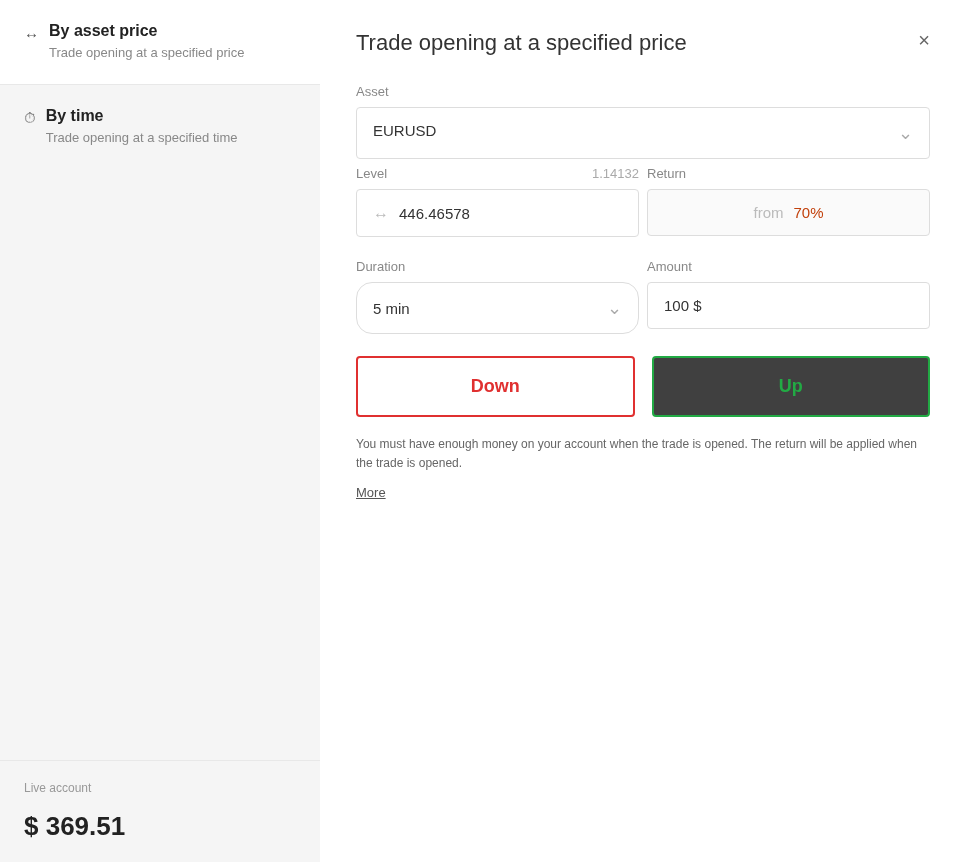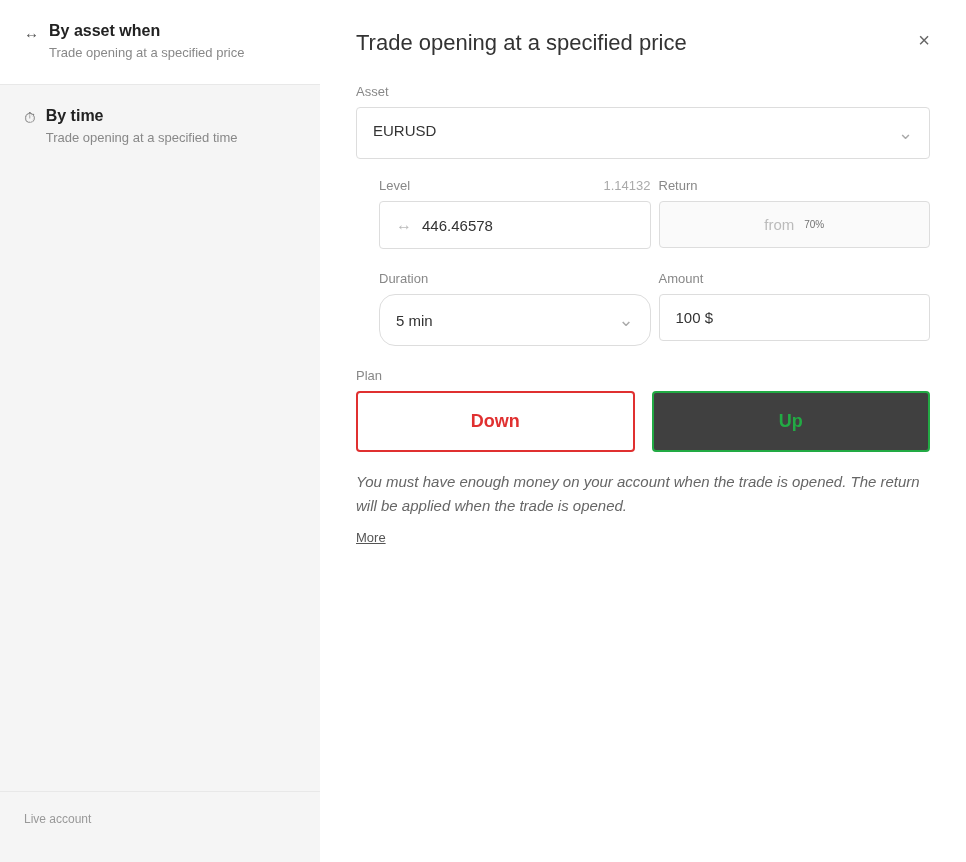--- a/index.html
+++ b/index.html
@@ -109,21 +109,21 @@
     .form-section {
       flex: 1;
     }
     .field-label {
       font-size: 13px;
       color: #888;
       margin-bottom: 8px;
       display: block;
     }
     .field-group {
-      margin-bottom: 19px;
+      margin-bottom: 7px;
     }
     .select-box {
       width: 100%;
       border: 1px solid #ddd;
       border-radius: 4px;
       padding: 14px 16px;
       font-size: 15px;
       color: #333;
       display: flex;
       justify-content: space-between;
@@ -131,21 +131,20 @@
       background: #fff;
     }
     .chevron-down {
       color: #aaa;
       font-size: 18px;
     }
     .two-col {
       display: flex;
       gap: 8px;
       margin-bottom: 22px;
-      margin-left: 23px;
     }
     .col-left { flex: 1; }
     .col-right { flex: 1; }
     .level-header {
       display: flex;
       justify-content: space-between;
       align-items: center;
       margin-bottom: 8px;
     }
     .level-current {
@@ -170,22 +169,22 @@
     }
     .input-readonly {
       background: #fafafa;
       justify-content: center;
     }
     .return-placeholder {
       color: #bbb;
       font-size: 15px;
     }
     .return-value {
-      color: #737373;
-      font-size: 10px;
+      color: #c2410c;
+      font-size: 15px;
     }
     .duration-box {
       width: 100%;
       border: 1px solid #ddd;
       border-radius: 16px;
       padding: 14px 16px;
       font-size: 15px;
       color: #333;
       display: flex;
       justify-content: space-between;
@@ -225,25 +224,24 @@
       border: 2px solid #22aa44;
       background: #404040;
       color: #22aa44;
       font-size: 18px;
       font-weight: 700;
       padding: 18px;
       border-radius: 4px;
       cursor: pointer;
     }
     .notice-text {
-      font-size: 15px;
+      font-size: 12px;
       color: #666;
       line-height: 1.6;
       margin-bottom: 10px;
-      font-style: italic;
     }
     .more-link {
       font-size: 13px;
       color: #555;
       text-decoration: underline;
       cursor: pointer;
       background: none;
       border: none;
     }
     
@@ -261,35 +259,36 @@
 </head>
 <body>
 
 <div class="container">
 
   <div class="sidebar">
 
     <div class="sidebar-item-active">
       <span class="sidebar-icon arrow-icon">↔</span>
       <div class="sidebar-item-content">
-        <div class="sidebar-item-title">By asset when</div>
+        <div class="sidebar-item-title">By asset price</div>
         <div class="sidebar-item-subtitle">Trade opening at a specified price</div>
       </div>
     </div>
 
     <div class="sidebar-item-inactive">
       <span class="sidebar-icon clock-icon">⏱</span>
       <div class="sidebar-item-content">
         <div class="sidebar-item-title">By time</div>
         <div class="sidebar-item-subtitle">Trade opening at a specified time</div>
       </div>
     </div>
 
     <div class="sidebar-bottom">
       <div class="account-label">Live account</div>
+      <div class="account-balance">$ 369.51</div>
     </div>
   </div>
 
   <div class="main">
 
     <div class="modal-header">
       <div class="modal-title">Trade opening at a specified price</div>
       <button class="close-btn">×</button>
     </div>
 
@@ -338,21 +337,20 @@
         <div class="col-right">
           <span class="field-label">Amount</span>
           <div class="amount-box">
             <span>100 $</span>
           </div>
         </div>
       </div>
 
       
       <div class="plan-section field-group">
-        <span class="field-label">Plan</span>
         <div class="plan-buttons">
           <button class="btn-down">Down</button>
           <button class="btn-up">Up</button>
         </div>
       </div>
 
       
       <div class="notice-text">You must have enough money on your account when the trade is opened. The return will be applied when the trade is opened.</div>
       <button class="more-link">More</button>
     </div>

